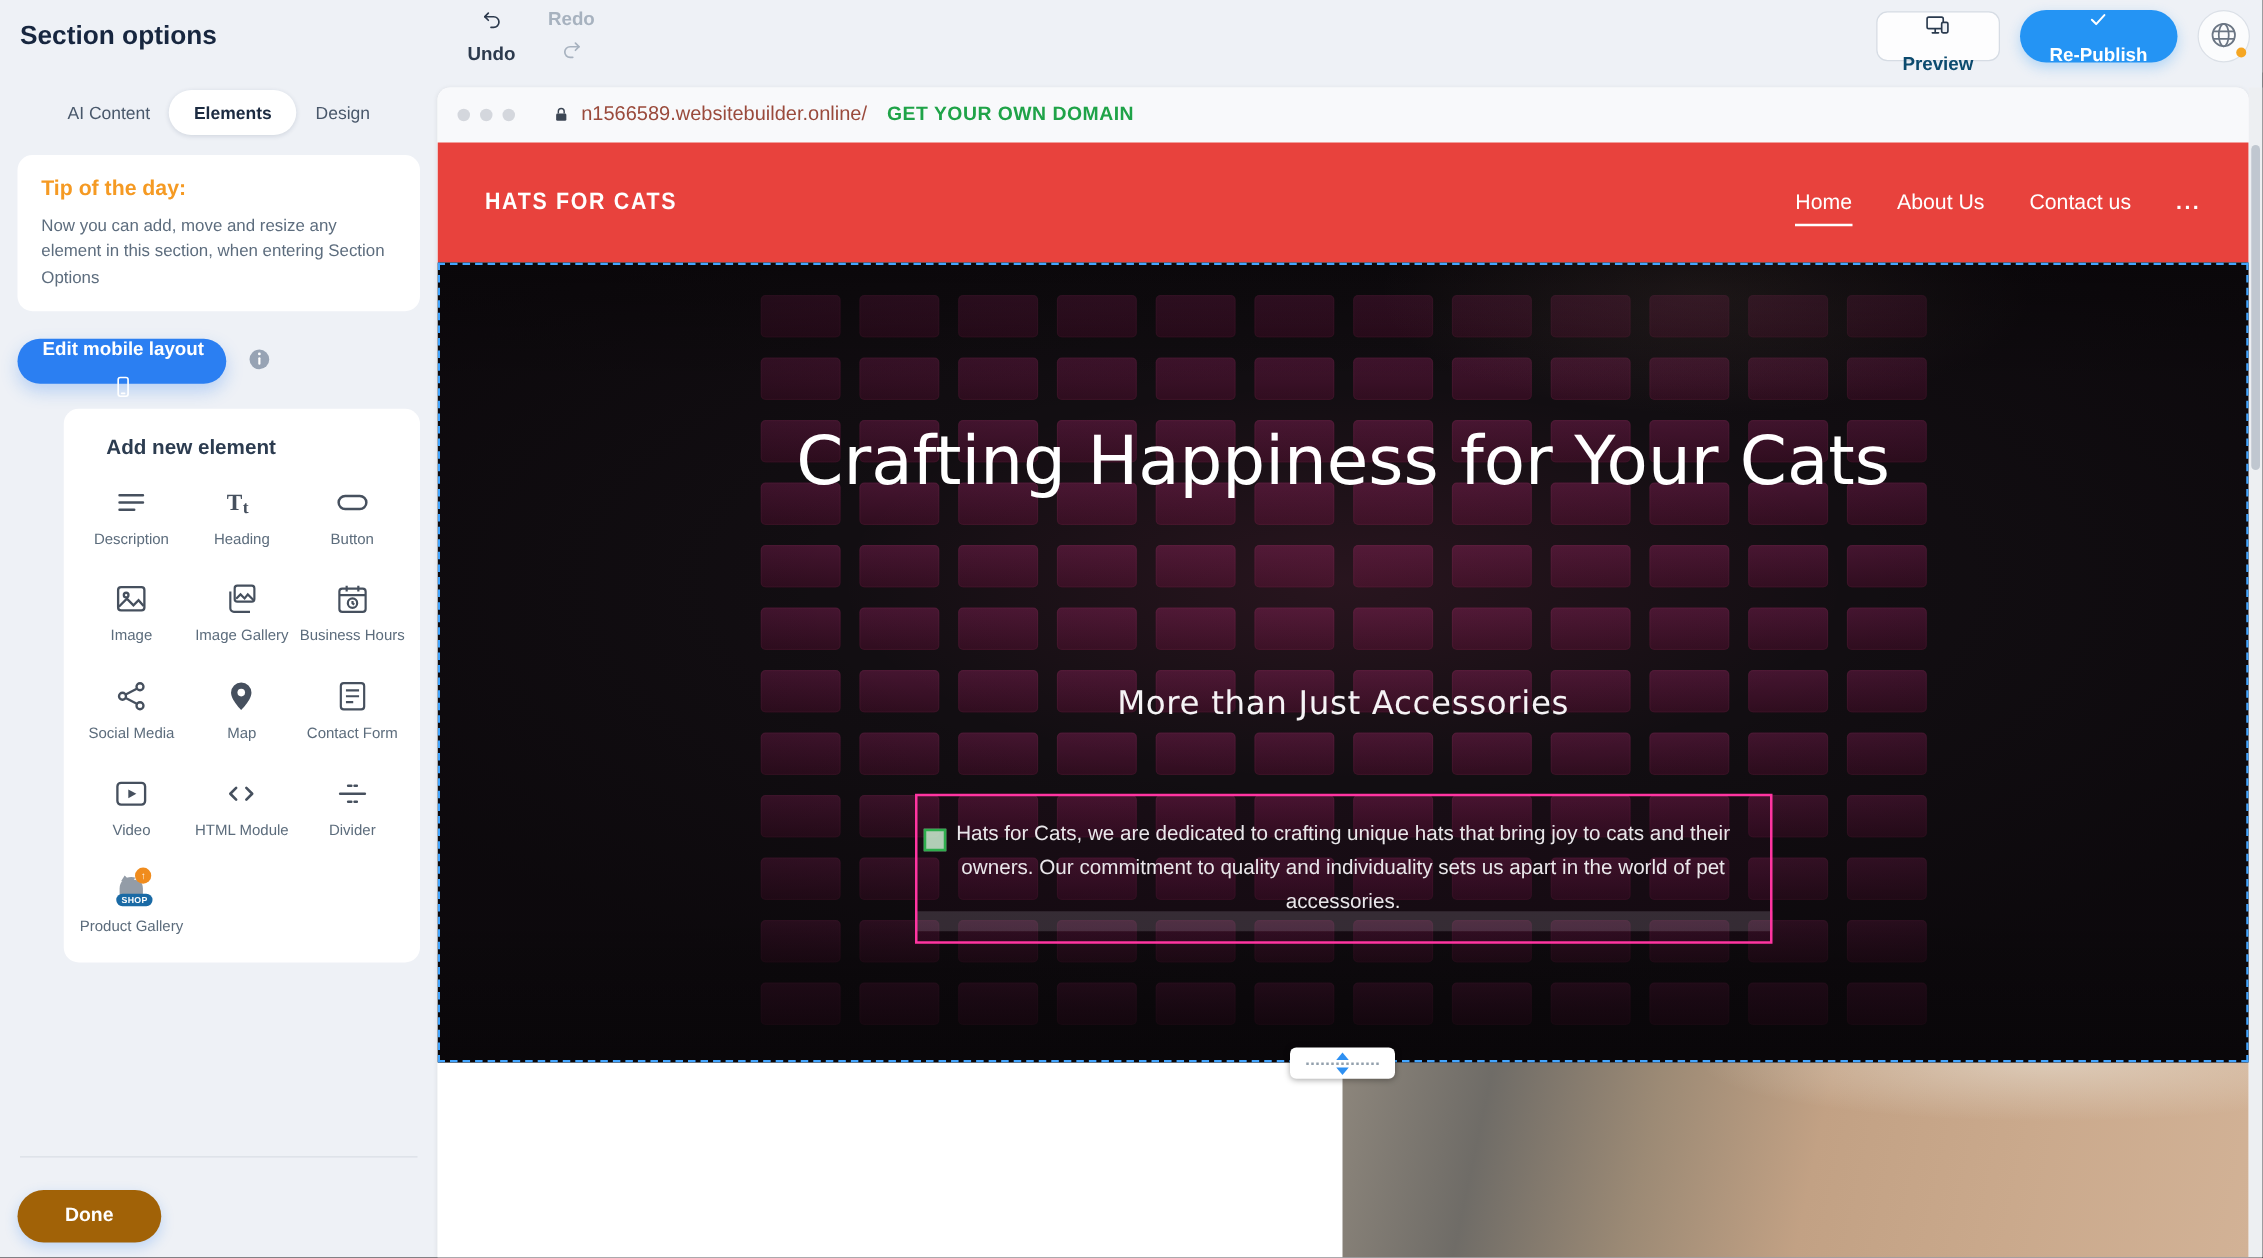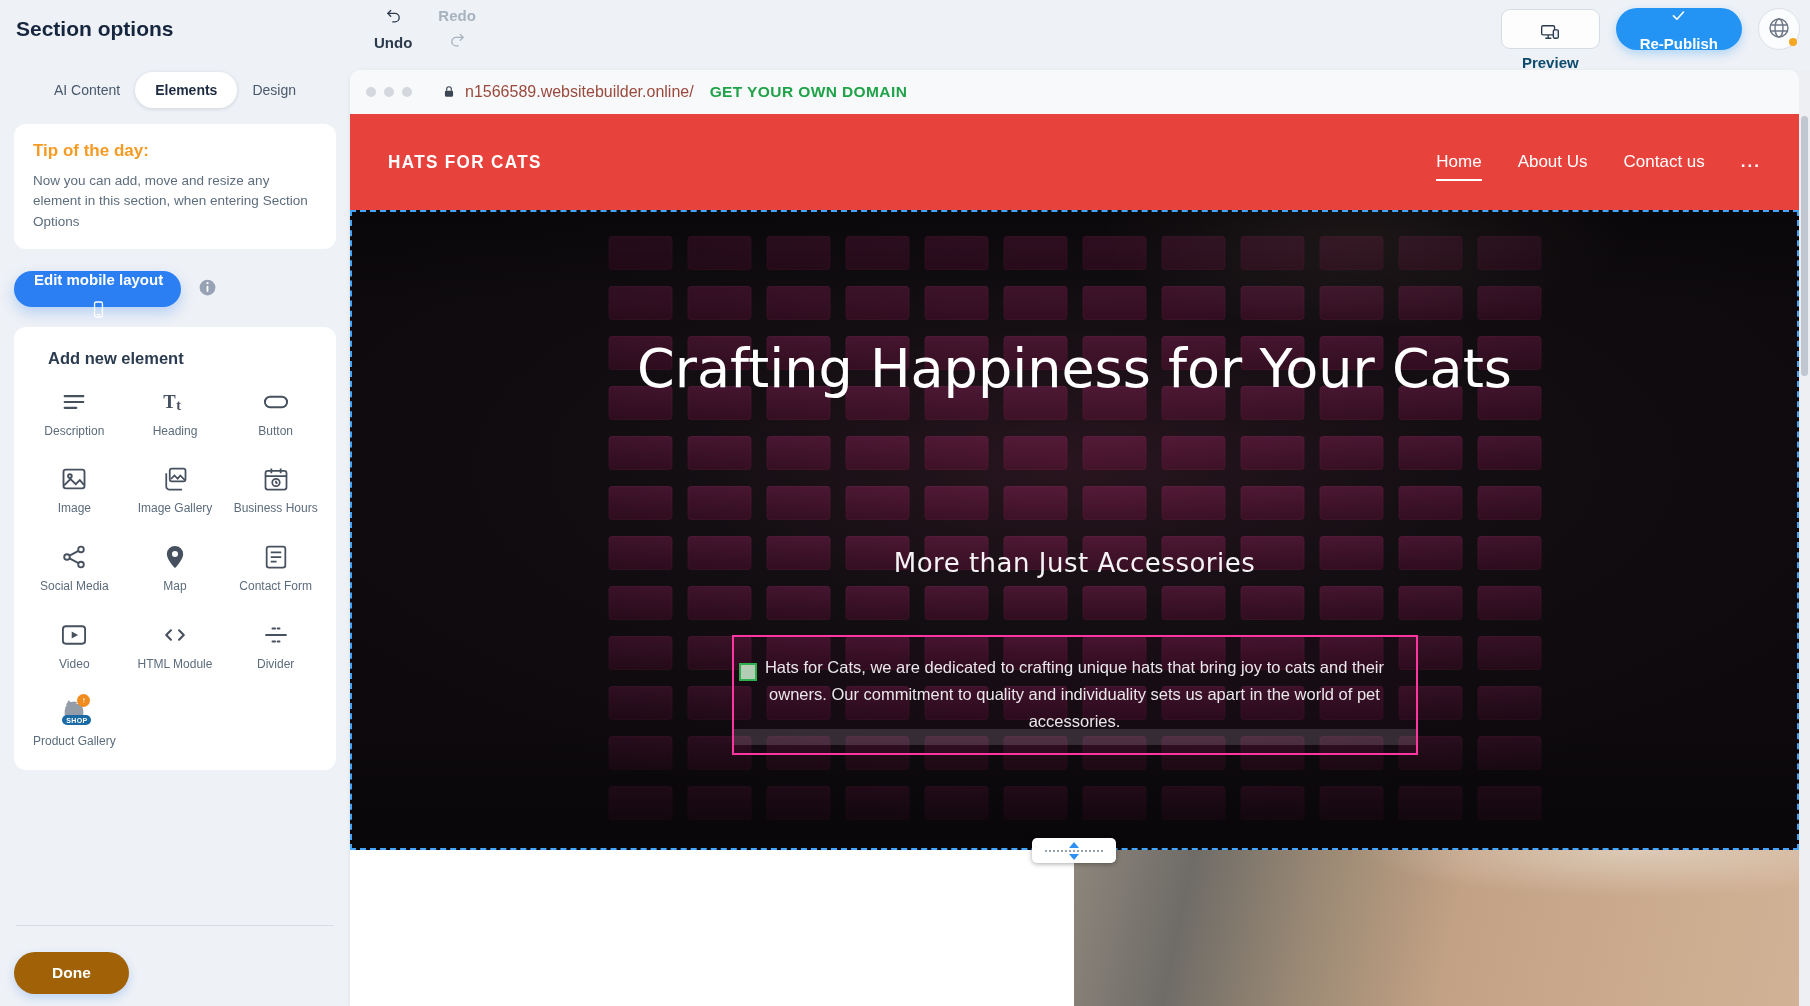--- a/index.html
+++ b/index.html
@@ -7,37 +7,37 @@
   body { font-family:"Liberation Sans", sans-serif; background:#eef1f6; position:relative; }
   button { font-family:inherit; border:none; background:none; cursor:pointer;flex-direction:column; }
 
   
   .topbar { position:absolute; top:0; left:0; width:1810px; height:58px; background:#eef1f6; display:flex; align-items:center; z-index:40; }
   .tb-title { font-size:21px; font-weight:bold; color:#17263f; margin-left:16px; }
   .history { position:absolute; left:374px; top:0; height:58px; display:flex; align-items:center; gap:26px; }
   .hist-btn { display:flex; align-items:center; gap:7px; font-size:15px; font-weight:600; color:#2c3a4d; }
   .hist-btn.disabled { color:#a7b2bf; cursor:default; }
   .tb-right { margin-left:auto; display:flex; align-items:center; gap:16px; padding-right:10px; }
-  .preview-btn { height:40px; padding:12px 20px; border-radius:9px; background:#fdfdfe; border:1px solid #d6dce4; display:flex; align-items:center; gap:9px; font-size:15px; color:#0c4a6e; font-weight:600; }
+  .preview-btn { height:40px; padding:0 20px; border-radius:9px; background:#fdfdfe; border:1px solid #d6dce4; display:flex; align-items:center; gap:9px; font-size:15px; color:#0c4a6e; font-weight:600; }
   .republish-btn { height:42px; padding:0 24px; border-radius:21px; background:#2494f4; color:#fff; display:flex; align-items:center; gap:9px; font-size:15px; font-weight:bold; box-shadow:0 4px 10px rgba(36,148,244,.3); }
   .globe-btn { width:42px; height:42px; border-radius:50%; background:#fbfcfd; border:1px solid #dbe0e7; display:flex; align-items:center; justify-content:center; position:relative; }
   .globe-dot { position:absolute; right:2px; bottom:3px; width:8px; height:8px; border-radius:50%; background:#f5a623; }
 
   
   .sidebar { position:absolute; left:0; top:58px; width:350px; height:948px; padding:10px 14px 12px; display:flex; flex-direction:column; }
   .tabs { display:flex; align-items:center; justify-content:space-between; padding:0 26px; height:44px; }
   .tab { font-size:14px; color:#49586b; padding:9px 14px; border-radius:19px; }
   .tab.active { background:#fff; color:#1c2b41; font-weight:bold; box-shadow:0 1px 4px rgba(20,40,80,.14); padding:10px 20px; }
   .tip-card { margin-top:12px; background:#fff; border-radius:12px; padding:17px 19px; }
   .tip-title { color:#f59a23; font-size:17px; font-weight:bold; }
   .tip-body { margin-top:10px; font-size:13.5px; color:#5d6d7e; line-height:1.5; }
   .mobile-row { margin-top:22px; display:flex; align-items:center; gap:15px; }
   .mobile-btn { height:36px; padding:0 18px 0 20px; border-radius:24px; background:#2b7ff2; color:#fff; font-size:15px; font-weight:bold; display:flex; align-items:center; gap:12px; box-shadow:0 6px 14px rgba(43,127,242,.28); }
   .info-btn { width:22px; height:22px; display:flex; align-items:center; justify-content:center; }
-  .add-card { margin-top:20px; background:#fff; border-radius:12px; padding:22px 12px 20px; }
+  .add-card { margin-top:20px; background:#fff; border-radius:12px; padding:22px 12px 20px;margin-left:37px; }
   .add-title { font-size:16.5px; color:#2c3c50; font-weight:600; padding-left:22px; }
   .el-grid { margin-top:20px; display:grid; grid-template-columns:repeat(3,1fr); row-gap:26px; column-gap:4px; }
   .el-item { display:flex; flex-direction:column; align-items:center; gap:8px; cursor:pointer; }
   .el-icon { width:28px; height:28px; display:flex; align-items:center; justify-content:center; position:relative; }
   .el-icon svg { width:28px; height:28px; }
   .el-label { font-size:12px; color:#5c6c7c; text-align:center; line-height:1.3; max-width:86px; }
   .pg-wrap { position:relative; width:30px; height:28px; display:block; }
   .pg-shop { position:absolute; left:2px; bottom:1px; background:#1a6aa5; color:#fff; font-size:7px; font-weight:bold; padding:1.5px 4px; border-radius:5px; letter-spacing:.3px; }
   .pg-badge { position:absolute; right:-2px; top:-4px; width:13px; height:13px; border-radius:50%; background:#f08c1e; color:#fff; font-size:8px; display:flex; align-items:center; justify-content:center; font-weight:bold; }
   .side-bottom { margin-top:auto; }

